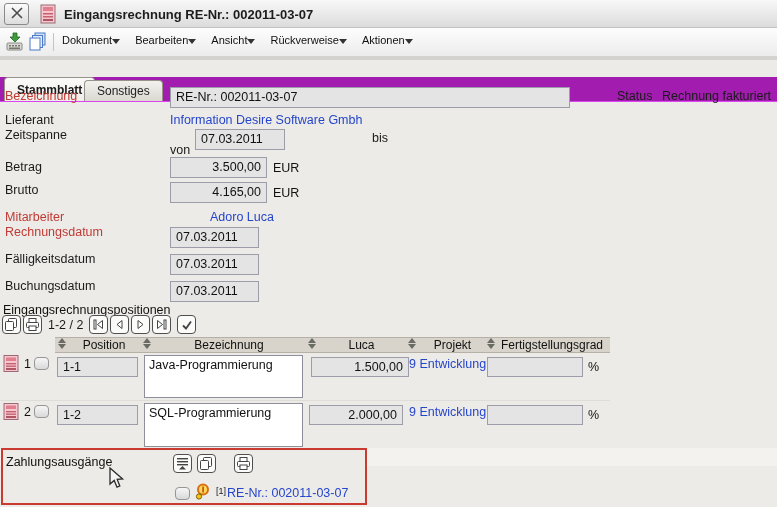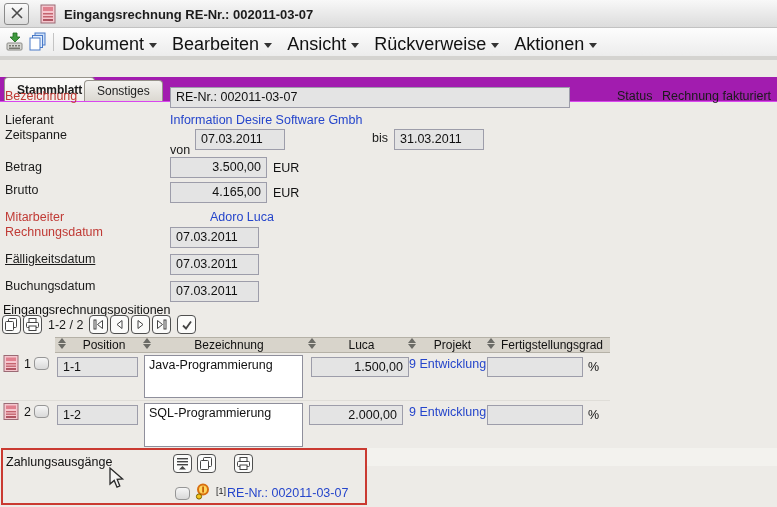--- a/index.html
+++ b/index.html
@@ -15,21 +15,21 @@
     display:flex; align-items:center; justify-content:center; }
   .title-icon { position:absolute; left:38px; top:4px; }
   .win-title { position:absolute; left:64px; top:7px; font-weight:bold; font-size:13px; color:#1c1c1c; }
 
   
   .menubar { position:absolute; left:0; top:28px; width:777px; height:28px;
     background:linear-gradient(#fdfdfd,#ececec); }
   .menubar .tool { position:absolute; top:4px; }
   .menu-divider { position:absolute; left:53px; top:5px; width:1px; height:18px; background:#c4c4c4; }
   .menu-items { position:absolute; left:62px; top:6px; display:flex; gap:15px; }
-  .menu-item { display:flex; align-items:center; gap:5px; cursor:default; color:#111; font-size:18px;text-align:right; }
+  .menu-item { display:flex; align-items:center; cursor:default; color:#111; font-size:11px;text-align:right; }
   .caret { width:0; height:0; border-left:4px solid transparent; border-right:4px solid transparent; border-top:5px solid #333; margin-top:2px; }
 
   .bar-strip { position:absolute; left:0; top:56px; width:777px; height:4px; background:#d4d3d0; }
 
   
   .tabstrip { position:absolute; left:0; top:60px; width:777px; height:25px; background:#a21caf; border-bottom:1px solid #d946ef;margin-top:17px; }
   .tab { position:absolute; bottom:0; border:1px solid #97938b; border-bottom:none;
     border-radius:4px 4px 0 0; padding:0 12px; display:flex; align-items:center; }
   .tab.active { left:4px; height:24px; background:linear-gradient(#fbfaf9,#efede9); font-weight:bold; }
   .tab.inactive { left:84px; height:21px; background:linear-gradient(#f2f1ee,#dbd8d1); color:#222; }
@@ -166,37 +166,36 @@
   <div class="label" style="left:617px; top:89px;">Status</div>
   <div class="label" style="left:662px; top:89px;">Rechnung fakturiert</div>
 
   <div class="label" style="left:5px; top:113px;">Lieferant</div>
   <div class="link" style="left:170px; top:113px;">Information Desire Software Gmbh</div>
 
   <div class="label" style="left:5px; top:128px;">Zeitspanne</div>
   <div class="label" style="left:170px; top:143px;">von</div>
   <div class="field" style="left:195px; top:129px; width:90px; height:21px;">07.03.2011</div>
   <div class="label" style="left:372px; top:131px;">bis</div>
-  <div class="field" style="left:394px; top:129px; width:90px; height:21px;">31.03.2011</div>
 
   <div class="label" style="left:5px; top:160px;">Betrag</div>
   <div class="field field--right" style="left:170px; top:157px; width:97px; height:21px;">3.500,00</div>
   <div class="unit" style="left:273px; top:161px;">EUR</div>
 
   <div class="label" style="left:5px; top:183px;">Brutto</div>
   <div class="field field--right" style="left:170px; top:182px; width:97px; height:21px;">4.165,00</div>
   <div class="unit" style="left:273px; top:186px;">EUR</div>
 
   <div class="label label--red" style="left:5px; top:210px;">Mitarbeiter</div>
   <div class="link" style="left:170px; top:210px;margin-left:40px;">Adoro Luca</div>
 
   <div class="label label--red" style="left:5px; top:225px;">Rechnungsdatum</div>
   <div class="field" style="left:170px; top:227px; width:89px; height:21px;">07.03.2011</div>
 
-  <div class="label" style="left:5px; top:252px;text-decoration:underline;">Fälligkeitsdatum</div>
+  <div class="label" style="left:5px; top:252px;">Fälligkeitsdatum</div>
   <div class="field" style="left:170px; top:254px; width:89px; height:21px;">07.03.2011</div>
 
   <div class="label" style="left:5px; top:279px;">Buchungsdatum</div>
   <div class="field" style="left:170px; top:281px; width:89px; height:21px;">07.03.2011</div>
 
   <div class="section-title">Eingangsrechnungspositionen</div>
 
   <div class="pager">
     <span class="icon-btn">
       <svg width="13" height="13" viewBox="0 0 13 13">

